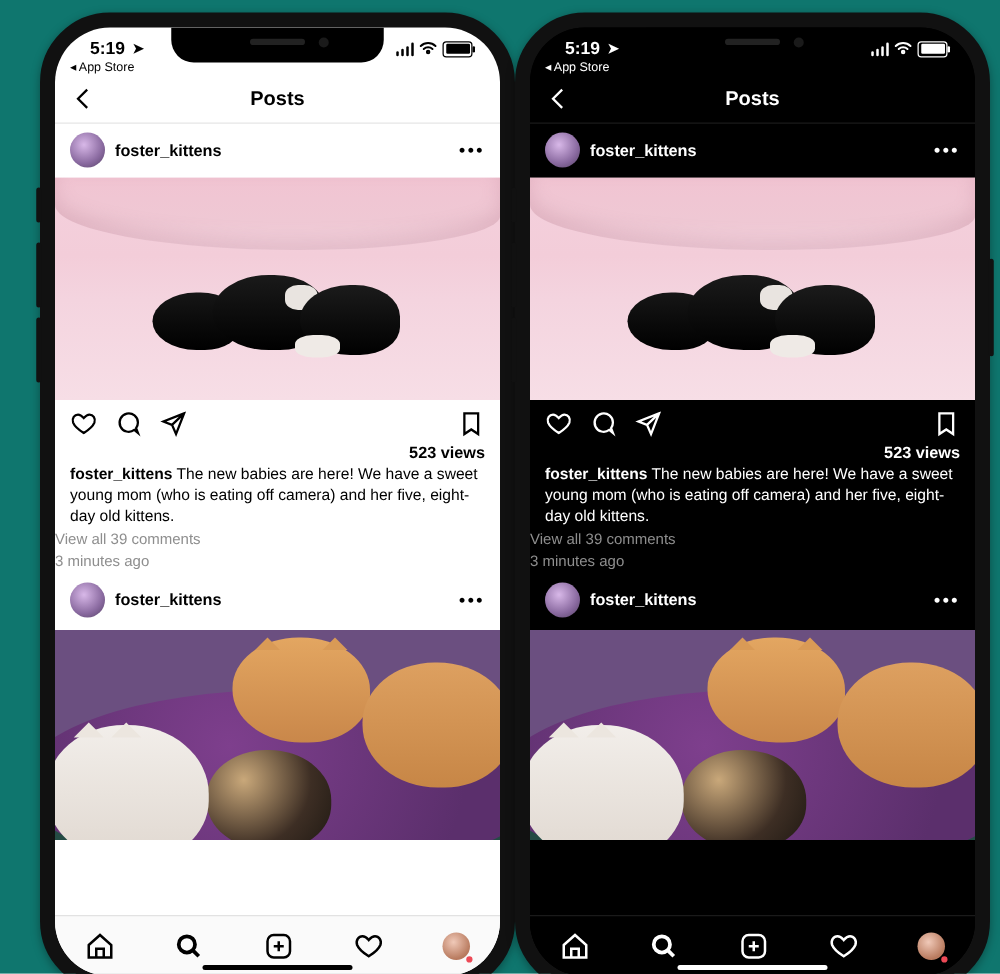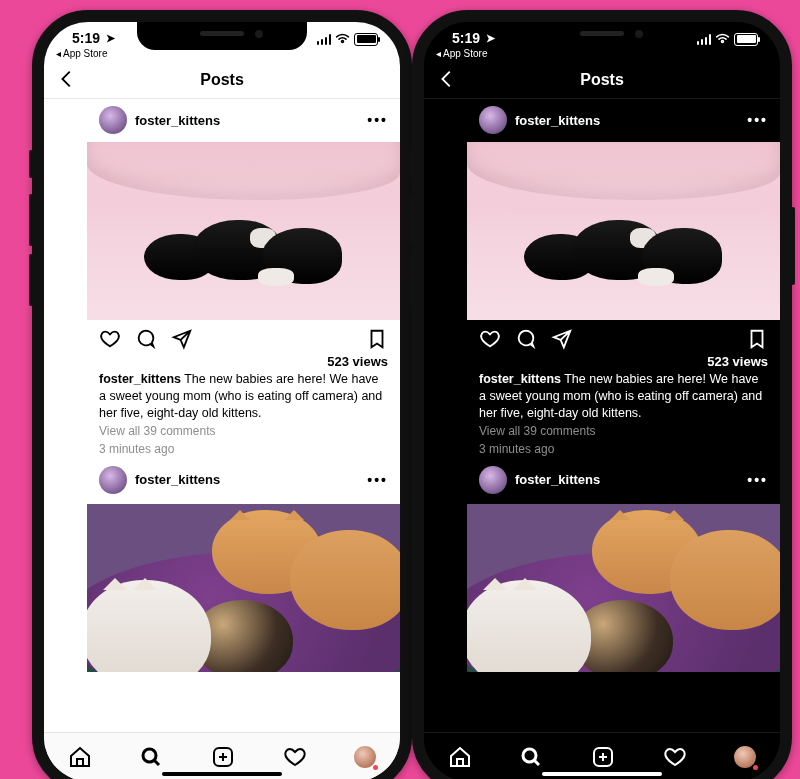--- a/index.html
+++ b/index.html
@@ -1,16 +1,16 @@
 <!DOCTYPE html>
 <html><head>
 <meta charset="utf-8">
 <style>
   html,body{margin:0;padding:0;background:#fff;font-family:-apple-system,Helvetica,Arial,sans-serif;}
-  .stage{width:800px;height:779px;position:relative;background:#ec4899;}
+  .stage{width:800px;height:779px;position:relative;background:#0f766e;}
   .device{position:absolute;top:10px;width:356px;height:759px;border:12px solid #111;border-radius:56px;background:#000;box-shadow:0 2px 8px rgba(0,0,0,.35);}
   .device.left{left:32px;} .device.right{left:412px;}
   .side-btn{position:absolute;background:#111;border-radius:3px;}
   .sb1{left:-15px;top:128px;width:4px;height:28px;}
   .sb2{left:-15px;top:172px;width:4px;height:52px;}
   .sb3{left:-15px;top:232px;width:4px;height:52px;}
   .sb4{right:-15px;top:185px;width:4px;height:78px;}
   .screen{position:absolute;inset:0;border-radius:44px;overflow:hidden;}
   .left .screen{background:#fff;color:#000;}
   .right .screen{background:#000;color:#fff;}
@@ -27,42 +27,42 @@
   .sig i{width:2.5px;background:currentColor;border-radius:1px;}
   .sig i:nth-child(1){height:4px}.sig i:nth-child(2){height:6px}.sig i:nth-child(3){height:8px}.sig i:nth-child(4){height:11px}
   .wifi{font-size:12px;transform:translateY(1px);}
   .batt{width:22px;height:11px;border:1.2px solid currentColor;border-radius:3px;position:relative;}
   .batt::after{content:"";position:absolute;right:-3px;top:3px;width:2px;height:5px;background:currentColor;border-radius:1px;}
   .batt i{position:absolute;inset:1.5px;background:currentColor;border-radius:1px;}
   .navbar{height:36px;display:flex;align-items:center;justify-content:center;position:relative;font-weight:600;font-size:16px;}
   .navbar .back{position:absolute;left:12px;top:6px;}
   .left .navbar{border-bottom:1px solid #e6e6e6;}
   .right .navbar{border-bottom:1px solid #1a1a1a;}
-  .content{position:absolute;top:76px;bottom:48px;left:0;right:0;overflow:hidden;margin-left:43px;}
+  .content{position:absolute;top:76px;bottom:48px;left:0;right:0;overflow:hidden;}
   .posthead{display:flex;align-items:center;padding:8px 12px;gap:8px;font-size:13px;font-weight:600;}
   .avatar{width:28px;height:28px;border-radius:50%;background:radial-gradient(circle at 40% 35%, #d8b8e8, #8a6aa0 60%, #523e62);flex:0 0 auto;}
   .more{margin-left:auto;letter-spacing:2px;font-weight:700;font-size:14px;}
   .media{height:178px;position:relative;overflow:hidden;}
   .blanket{position:absolute;inset:0;background:linear-gradient(180deg,#f4d0dd 0%,#f3cdd9 35%,#f4d4df 55%,#f7dee6 100%);}
   .fold{position:absolute;top:0;left:0;right:0;height:58px;background:linear-gradient(180deg,#f1c4d2,#efc8d4 60%,#f4d4df);border-bottom-left-radius:60% 40px;border-bottom-right-radius:50% 30px;box-shadow:inset 0 -8px 14px rgba(180,120,140,.25);}
   .kittens{position:absolute;left:50%;top:72px;transform:translateX(-50%);width:200px;height:80px;}
   .k{position:absolute;border-radius:50% 45% 40% 50%;}
   .k1{left:0;top:20px;width:70px;height:46px;background:linear-gradient(180deg,#161616,#000);} 
   .k2{left:48px;top:6px;width:90px;height:60px;background:linear-gradient(180deg,#1a1a1a,#000);} 
   .k2::after{content:"";position:absolute;right:6px;top:8px;width:26px;height:20px;background:#e9e4e0;border-radius:40%;}
   .k3{left:118px;top:14px;width:80px;height:56px;background:linear-gradient(180deg,#1b1b1b,#000);} 
   .k3::after{content:"";position:absolute;left:-4px;bottom:-2px;width:36px;height:18px;background:#efeae6;border-radius:40%;}
   .actions{display:flex;align-items:center;padding:8px 12px 4px;gap:14px;}
   .actions .sp{flex:1;}
   .ico svg{width:22px;height:22px;display:block;}
   .left .ico svg{stroke:#000;} .right .ico svg{stroke:#fff;}
   .views{padding:0 12px;font-size:13px;font-weight:600;text-align:right;}
   .cap{padding:2px 12px 0;font-size:12.5px;line-height:1.35;}
   .cap b{font-weight:600;}
-  .muted{font-size:12px;padding:2px 12px;}
+  .muted{font-size:12px;padding:2px 0;}
   .left .muted{color:#8e8e8e;} .right .muted{color:#8e8e8e;}
   .media2{height:168px;position:relative;overflow:hidden;margin-top:2px;}
   .m2bg{position:absolute;inset:0;background:linear-gradient(180deg,#6b4f80 0%,#6b4f80 55%,#244b44 55%,#244b44 100%);}
   .pillow{position:absolute;left:-8%;bottom:-30px;width:118%;height:150px;border-radius:50%;background:radial-gradient(circle at 40% 30%,#7e3f8d,#5b2f6c 70%);}
   .cat{position:absolute;border-radius:48% 50% 45% 50%;}
   .og1{left:40%;top:6px;width:110px;height:84px;background:linear-gradient(180deg,#e3a661,#c9874a);} 
   .og1::before,.og1::after{content:"";position:absolute;top:-10px;width:0;height:0;border:10px solid transparent;border-bottom-color:#d99a56;}
   .og1::before{left:18px}.og1::after{right:18px}
   .og2{right:-10px;top:26px;width:120px;height:100px;background:linear-gradient(180deg,#dda060,#c78646);} 
   .wt{left:-2%;bottom:-18px;width:130px;height:110px;background:linear-gradient(180deg,#f2eeea,#e0d8d0);} 

